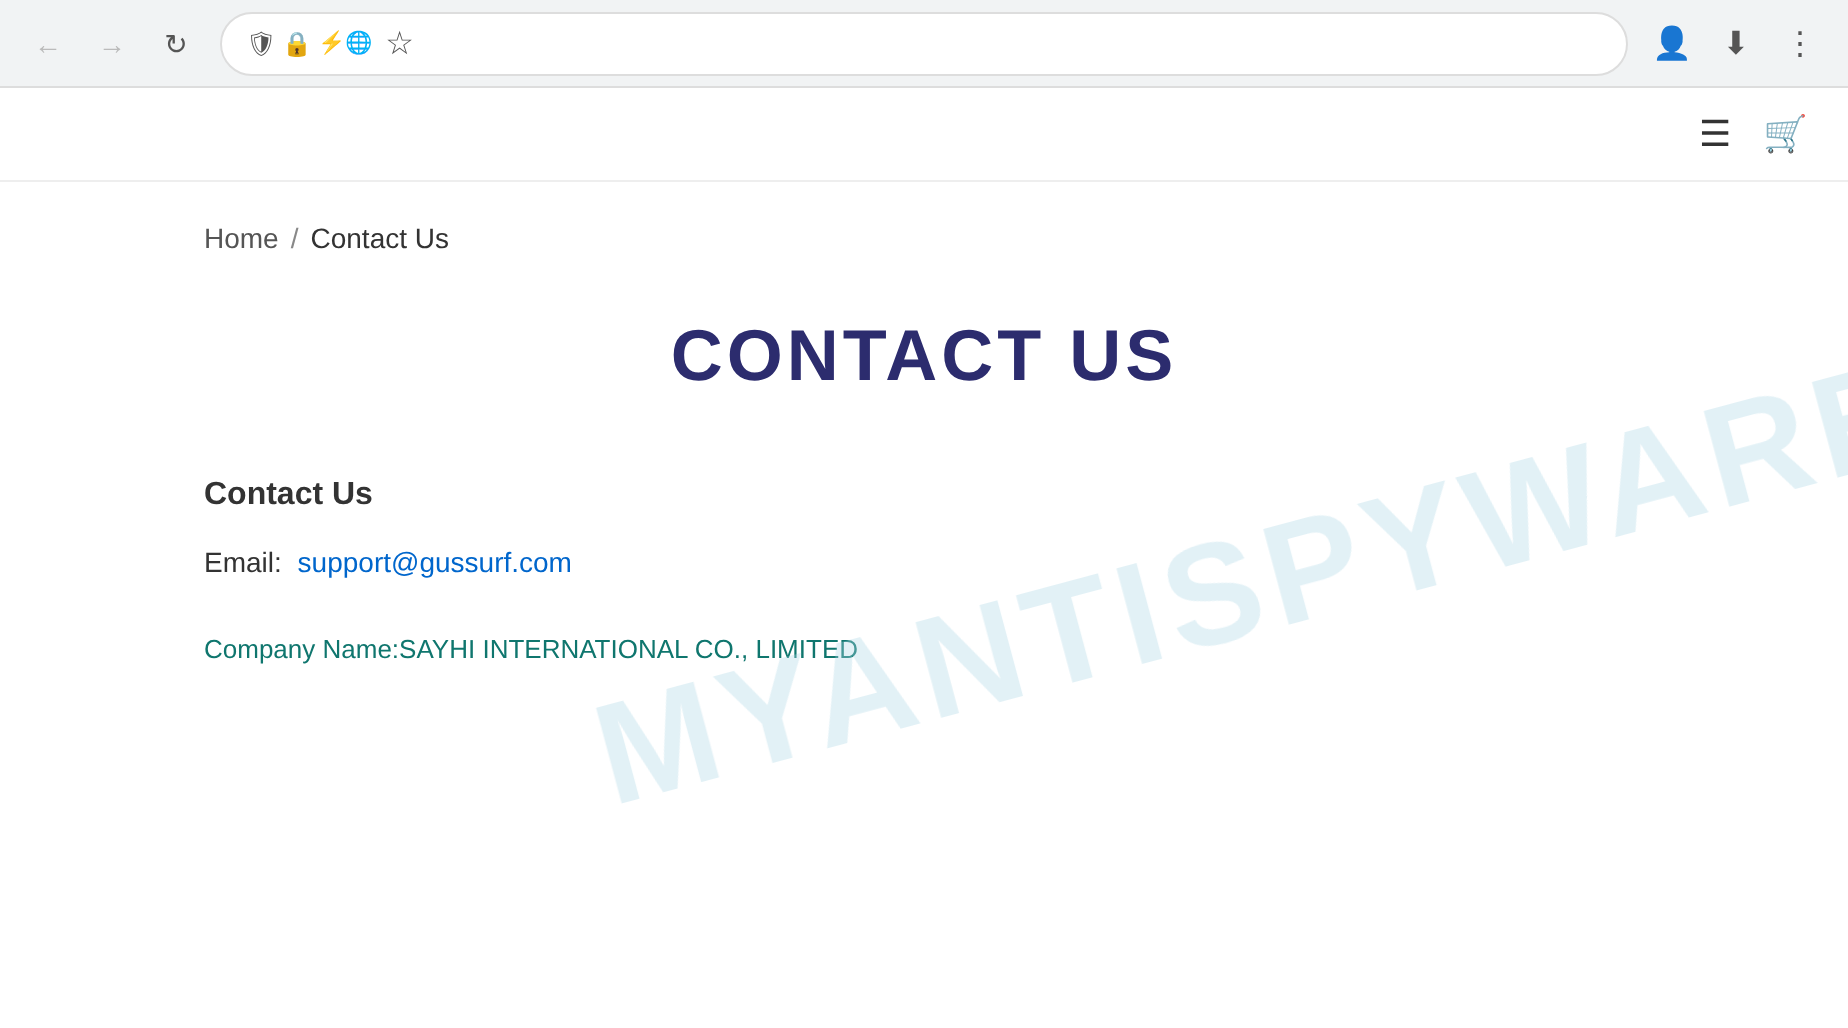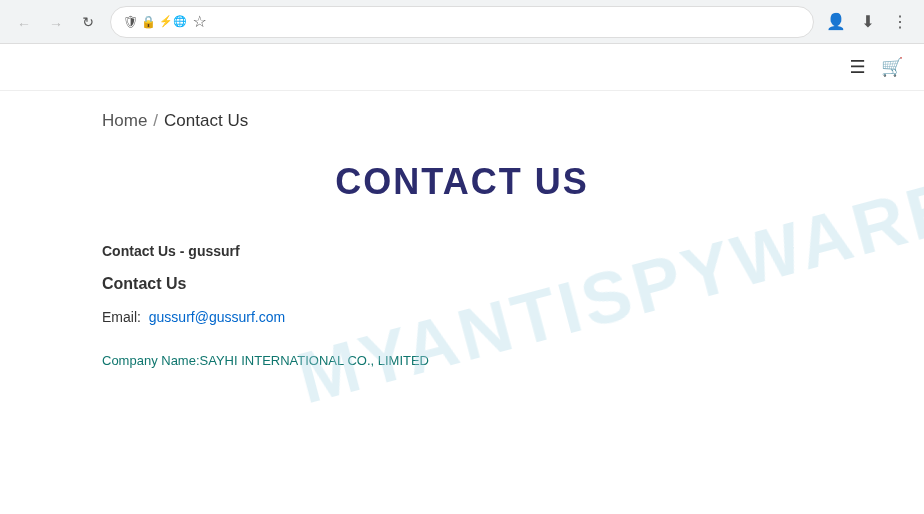--- a/index.html
+++ b/index.html
@@ -81,21 +81,21 @@
       margin: 0 auto;
       padding: 20px 40px 40px;
       position: relative;
     }
 
     
     .breadcrumb {
       display: flex;
       align-items: flex-end;
       gap: 6px;
-      font-size: 17px;
+      font-size: 14px;
       color: #555;
       margin-bottom: 30px;
     }
     .breadcrumb a { color: #555; text-decoration: none; }
     .breadcrumb .separator { color: #888; }
     .breadcrumb .current { color: #333; }
 
     
     .page-title {
       text-align: center;
@@ -183,27 +183,26 @@
 <div class="page-content">
 
   <div class="breadcrumb">
     <a href="#">Home</a>
     <span class="separator">/</span>
     <span class="current">Contact Us</span>
   </div>
 
   <h1 class="page-title">CONTACT US</h1>
 
-  <p class="section-title-small">Contact Us - gussurf</p>
 
   <p class="contact-heading">Contact Us</p>
 
   <p class="email-line">
     <span>Email:</span>
-    <a href="#" style="margin-left:4px;">gussurf@gussurf.com</a>
+    <a href="#" style="margin-left:4px;">support@gussurf.com</a>
   </p>
 
   <div class="company-info">
     <p>
       <span>Company Name:</span><span>SAYHI INTERNATIONAL CO., LIMITED</span>
     </p>
   </div>
 
 </div>
 

